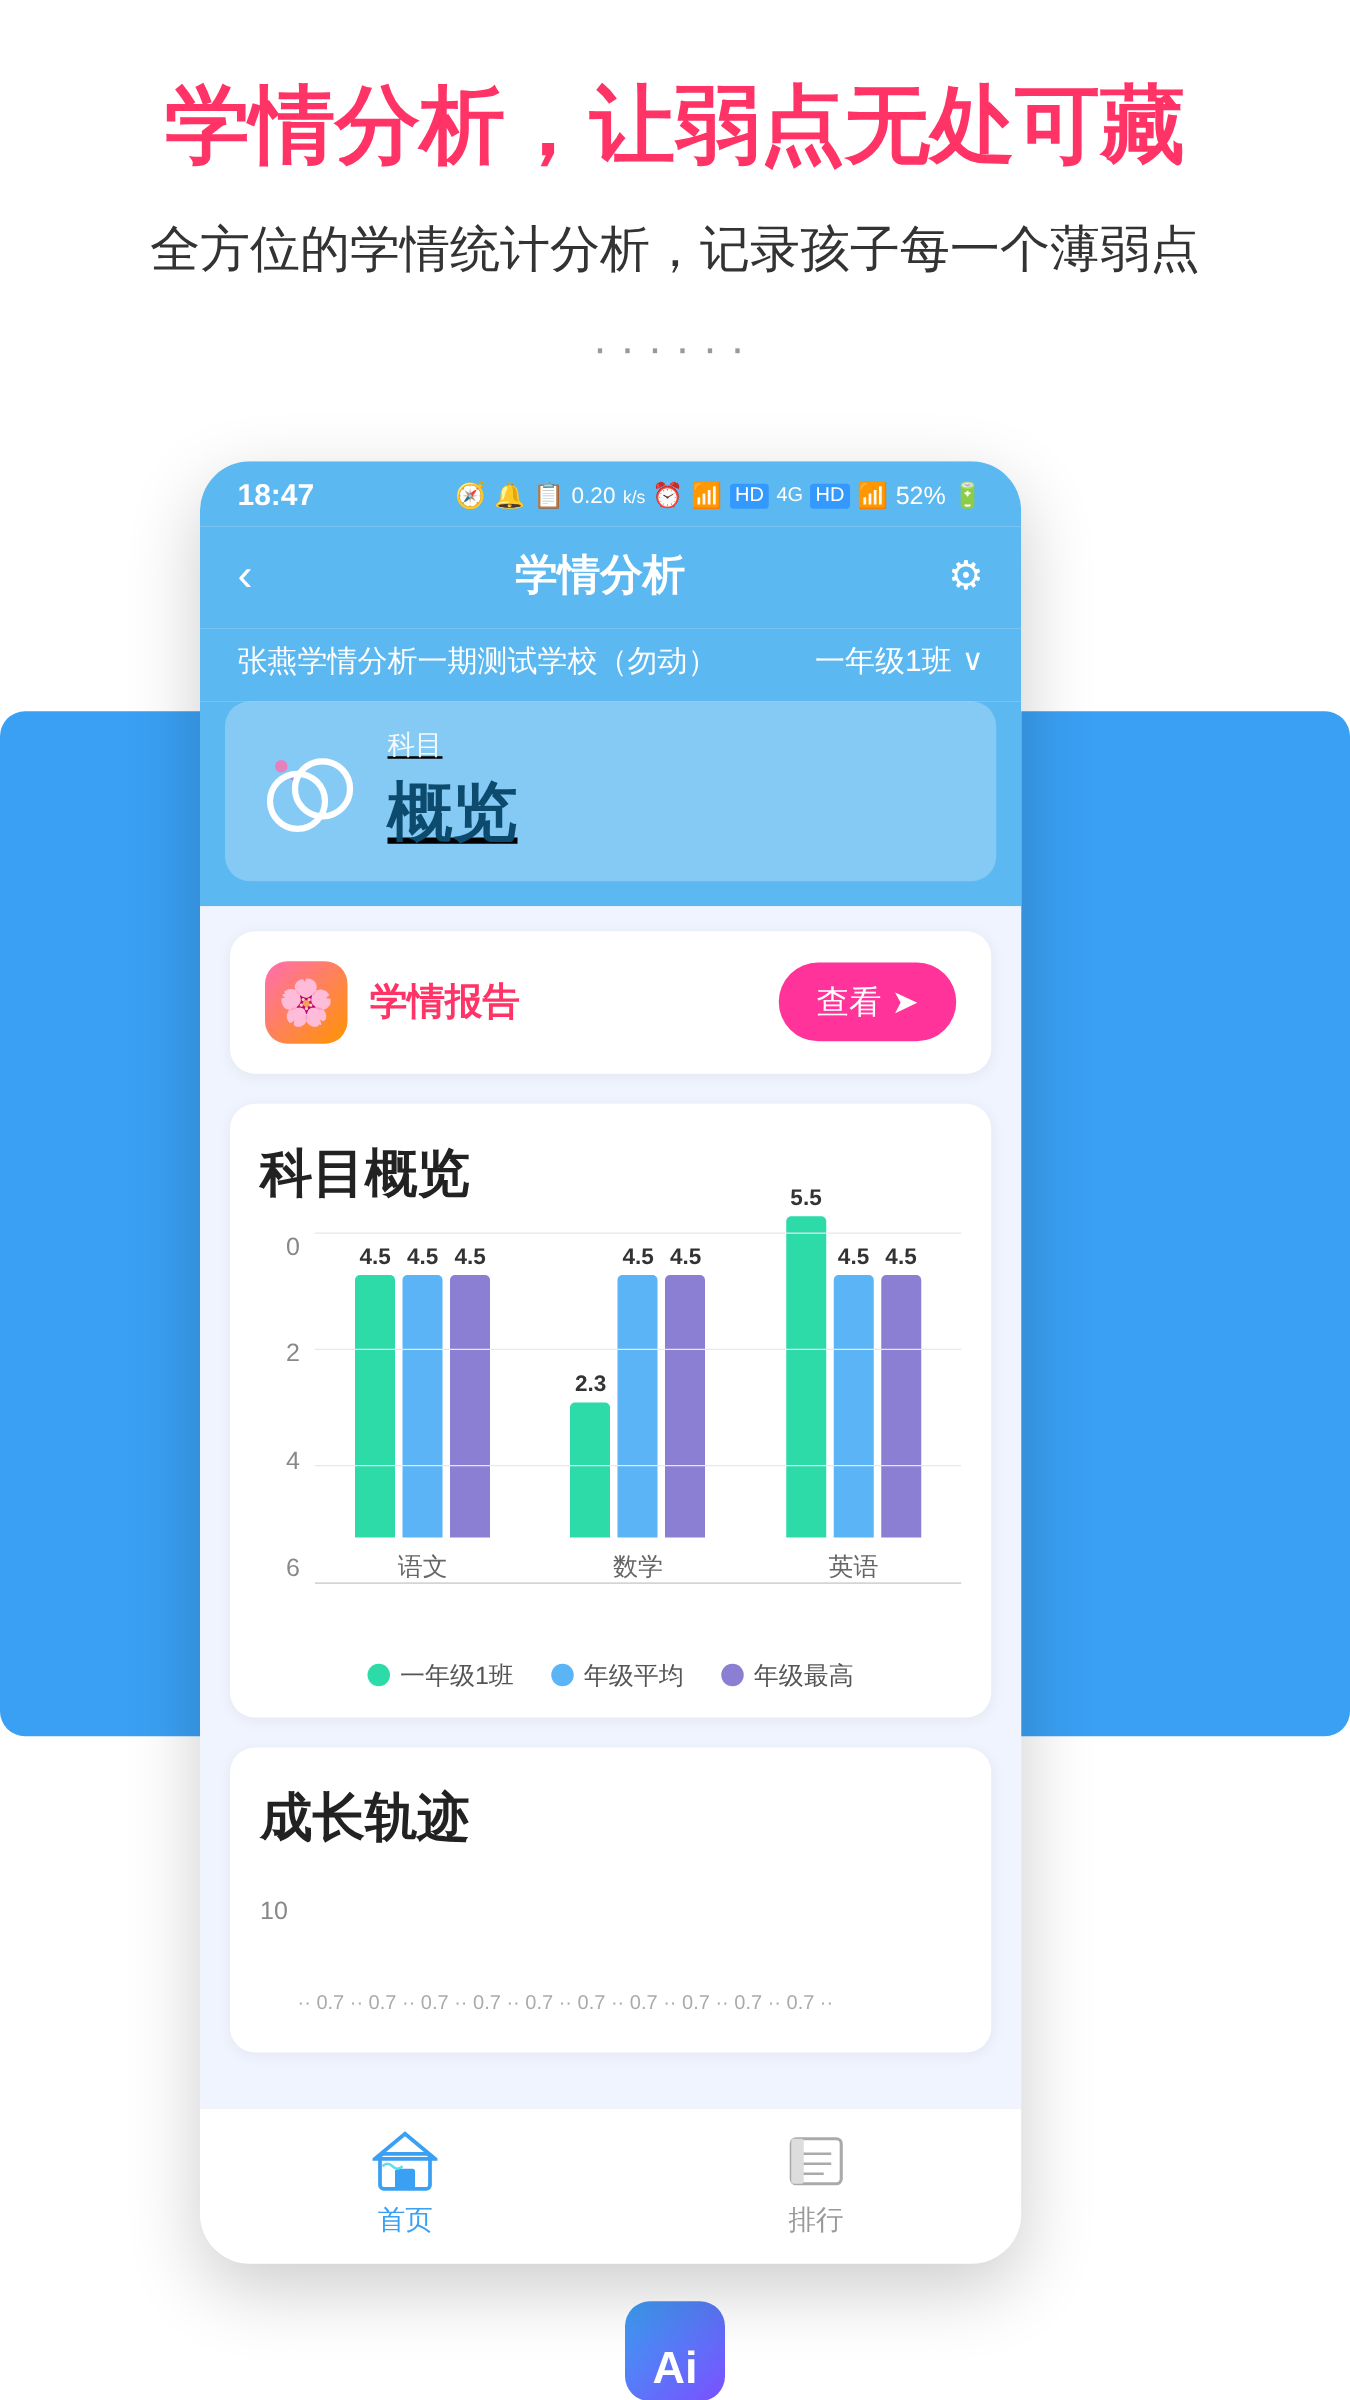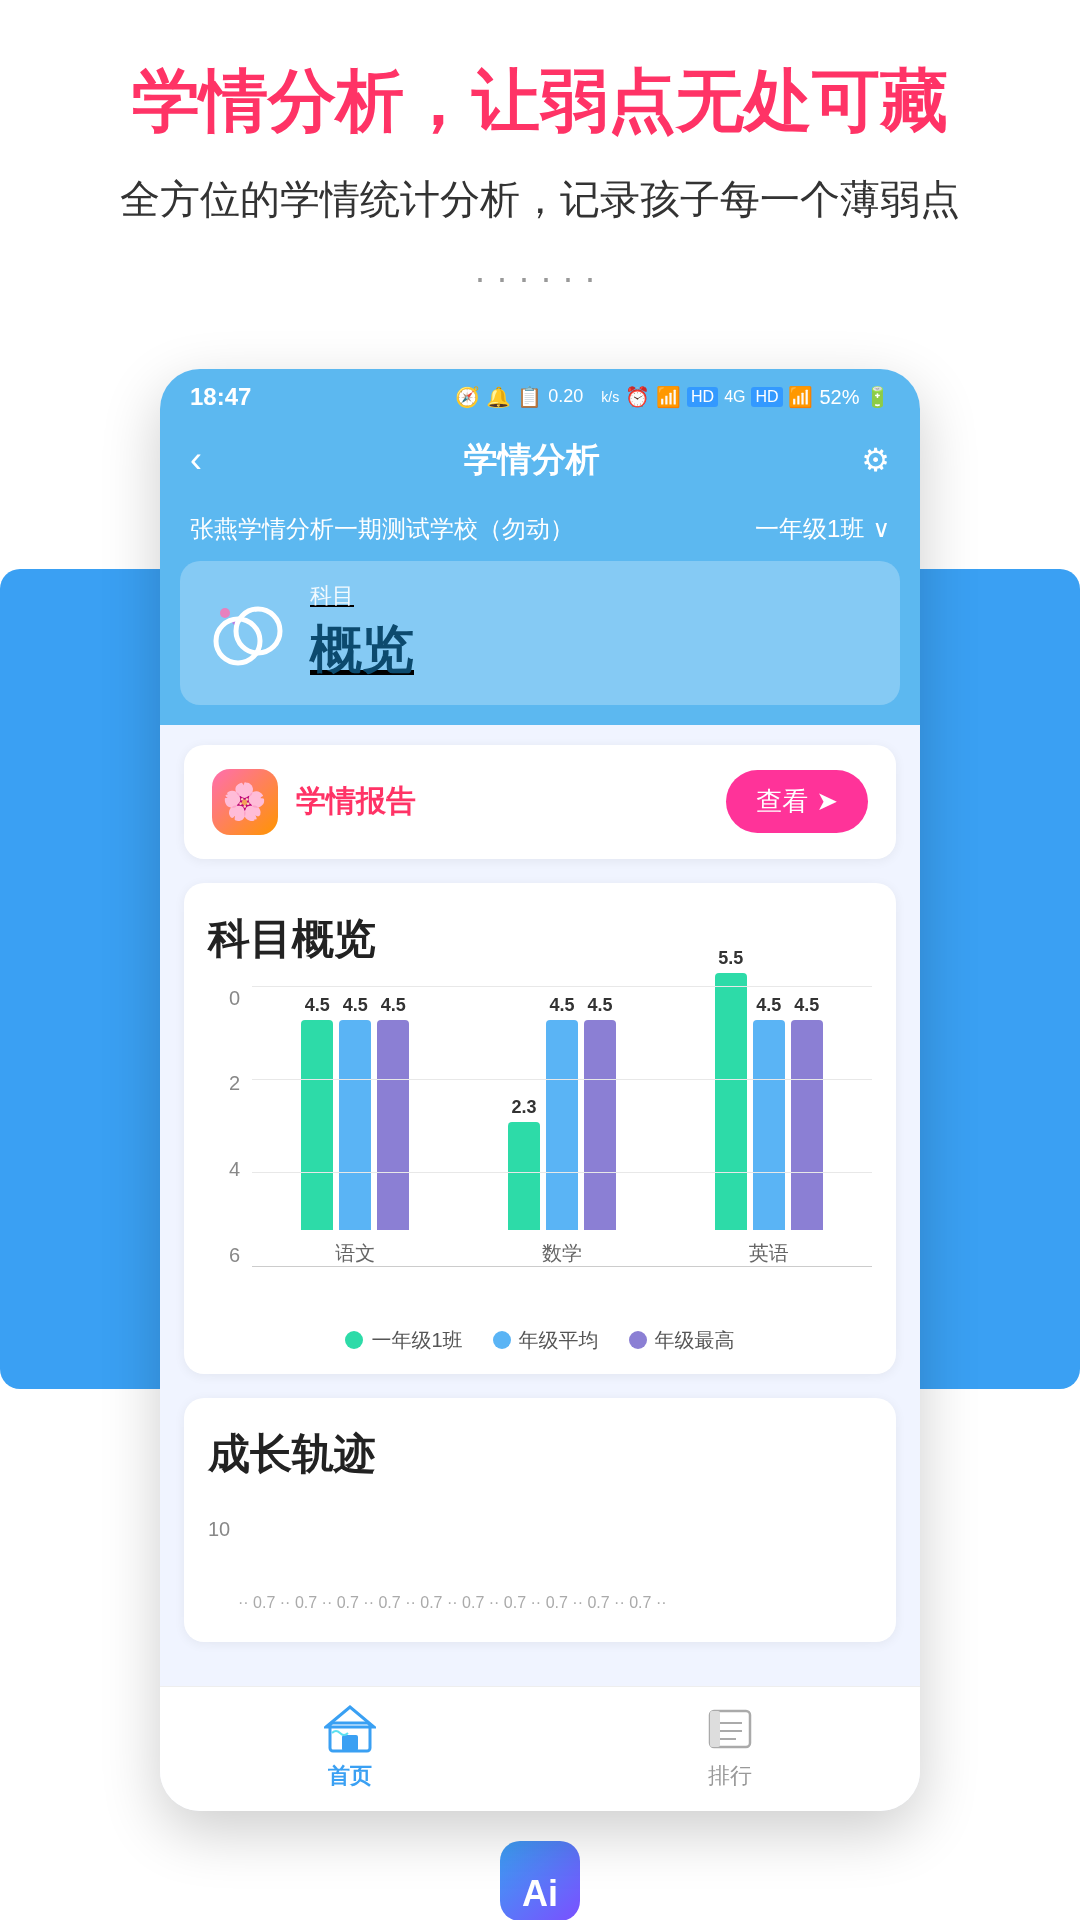--- a/index.html
+++ b/index.html
@@ -64,21 +64,21 @@
       height: 820px;
       background: #3aa0f3;
       border-radius: 20px;
       z-index: 0;
     }
 
     
     .phone-screen {
       position: relative;
       z-index: 1;
-      width: 760px;
+      width: 657px;
       background: #f0f4ff;
       border-radius: 40px;
       overflow: hidden;
       box-shadow: 0 20px 60px rgba(0,0,0,0.2);
     }
 
     
     .status-bar {
       background: #5cb8f0;
       padding: 14px 30px 10px;
@@ -378,21 +378,21 @@
     }
     .nav-item {
       display: flex;
       flex-direction: column;
       align-items: center;
       gap: 6px;
       font-size: 22px;
       color: #999;
       cursor: pointer;
     }
-    .nav-item.active { color: #3aa0f3; font-weight: bold; }
+    .nav-item.active { color: #3aa0f3; }
     .nav-icon {
       width: 52px;
       height: 52px;
     }
   </style>
 </head>
 <body>
 
 <div class="top-section">
   <h1 class="main-title">学情分析，让弱点无处可藏</h1>
@@ -406,21 +406,21 @@
 
   <div class="phone-screen">
 
     <div class="status-bar">
       <span class="status-time">18:47</span>
       <span class="status-icons">
         <span>🧭</span>
         <span>🔔</span>
         <span>📋</span>
         <span style="font-size:18px;">0.20</span>
-        <span style="font-size:14px;margin-left:12px;">k/s</span>
+        <span style="font-size:14px;">k/s</span>
         <span>⏰</span>
         <span>📶</span>
         <span style="font-size:16px;background:#3399ff;padding:1px 4px;border-radius:3px;">HD</span>
         <span style="font-size:16px;">4G</span>
         <span style="font-size:16px;background:#3399ff;padding:1px 4px;border-radius:3px;">HD</span>
         <span>📶</span>
         <span>52% 🔋</span>
       </span>
     </div>
 

